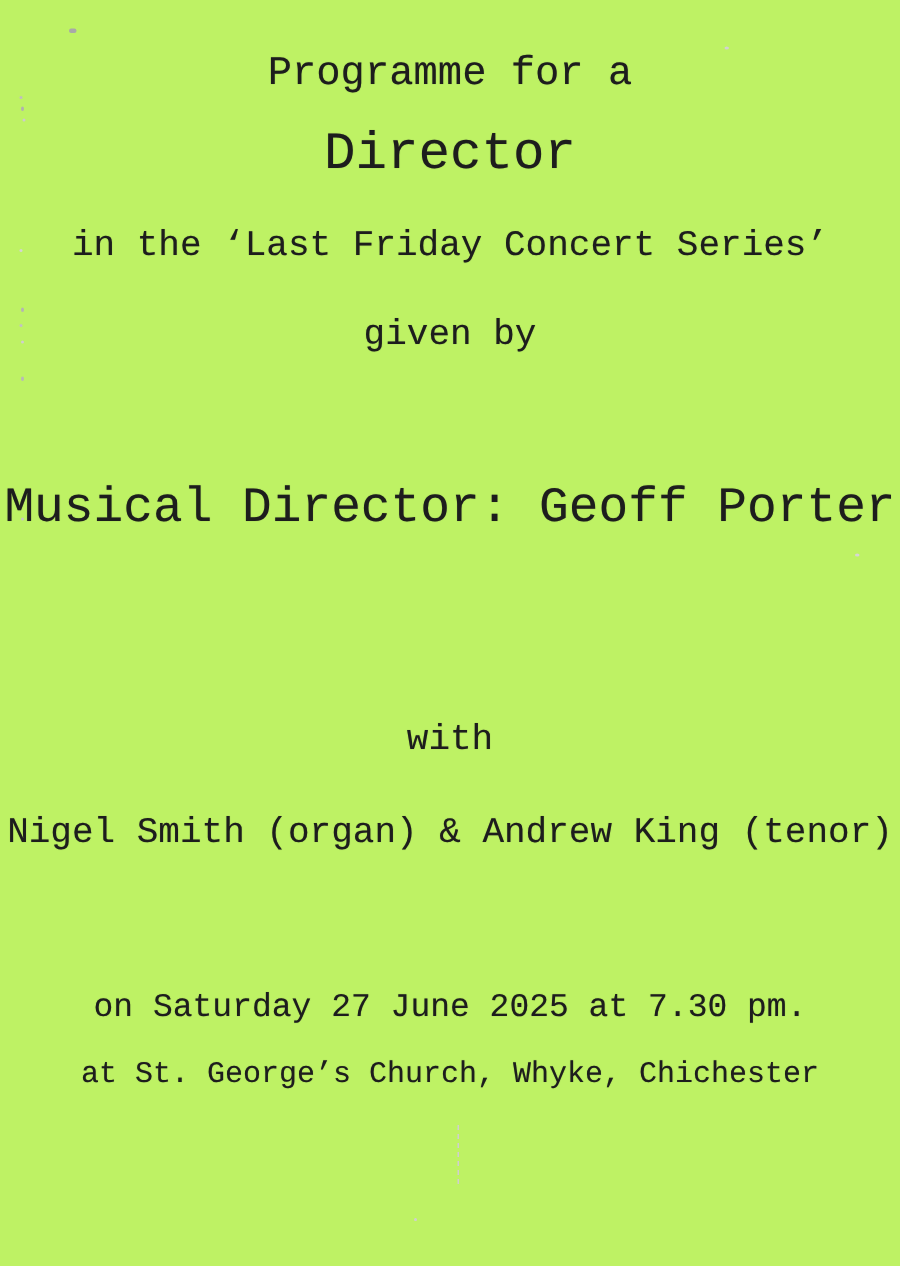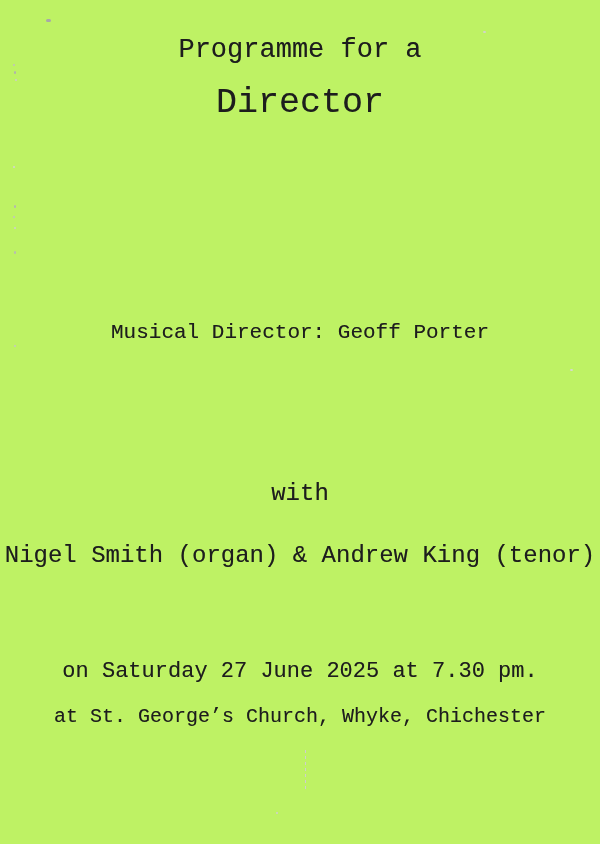--- a/index.html
+++ b/index.html
@@ -26,21 +26,21 @@
     line-height: 1;
     white-space: nowrap;
     text-shadow: 0 0 0.6px rgba(40,40,40,0.45);
   }
   
   .l-programme   { top: 37px;  font-size: 27px; }
   .l-recital     { top: 86px;  font-size: 35px; }
   .l-series      { top: 153px; font-size: 24px; }
   .l-givenby     { top: 212px; font-size: 24px; }
   .l-choir       { top: 265px; font-size: 26px; font-weight: bold; letter-spacing: 0.3px; }
-  .l-director    { top: 322px; font-size: 21px; }
+  .l-director    { top: 322px; font-size: 33px; }
   .l-accomp      { top: 404px; font-size: 22px; }
   .l-with        { top: 482px; font-size: 24px; }
   .l-soloists    { top: 544px; font-size: 24px; }
   .l-date        { top: 661px; font-size: 22px; }
   .l-venue       { top: 707px; font-size: 20px; }
 
   
   .speck {
     position: absolute;
     background: #bfbfbf;
@@ -74,21 +74,23 @@
 </style>
 </head>
 <body>
 
 <div class="page">
 
   <div class="line l-programme">Programme for a</div>
 
   <div class="line l-recital">Director</div>
 
+  <div class="line l-series">in the ‘Last Friday Concert Series’</div>
 
+  <div class="line l-givenby">given by</div>
 
 
   <div class="line l-director">Musical Director: Geoff Porter</div>
 
 
   <div class="line l-with">with</div>
 
   <div class="line l-soloists">Nigel Smith (organ) &amp; Andrew King (tenor)</div>
 
   <div class="line l-date">on Saturday 27 June 2025 at 7.30 pm.</div>

